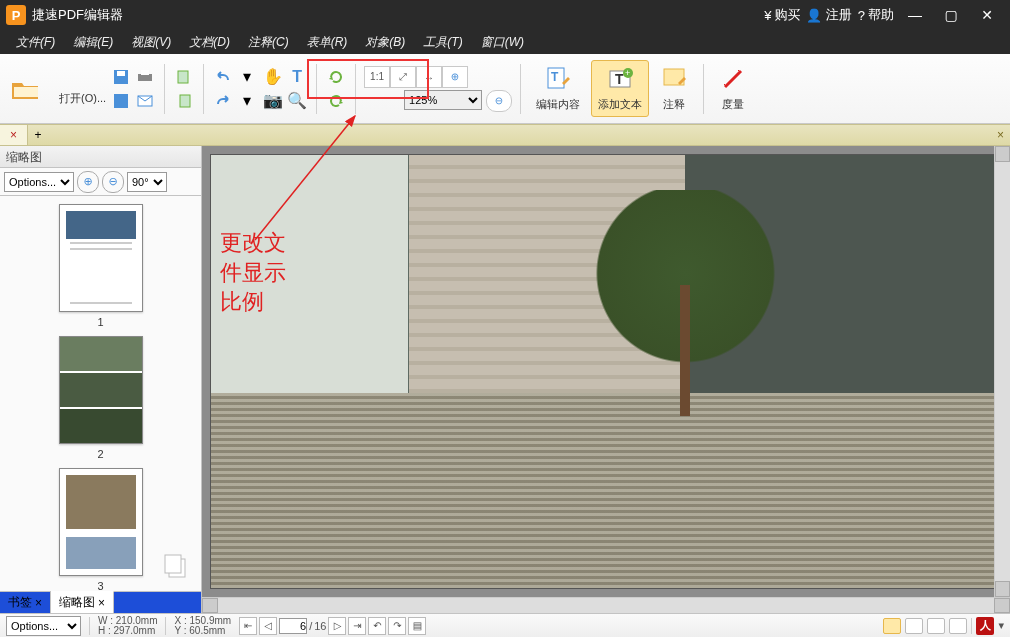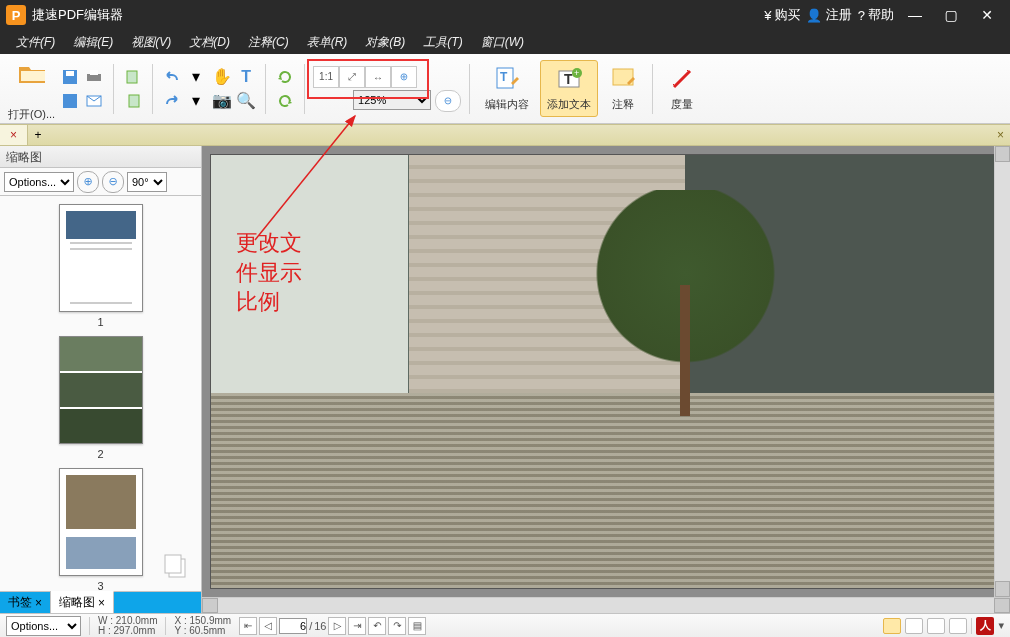--- a/index.html
+++ b/index.html
@@ -11,21 +11,21 @@
 .titlebar .right { margin-left: auto; display: flex; align-items: center; gap: 6px; padding-right: 8px; }
 .titlebar .right .link { display: flex; align-items: center; gap: 3px; font-size: 13px; cursor: pointer; }
 .win-btn { width: 30px; height: 18px; display: flex; align-items: center; justify-content: center; cursor: pointer; font-size: 14px; }
 
 
 .menubar { height: 24px; background: #2a2a2a; display: flex; align-items: center; font-size: 12px; color: #eee; padding-left: 8px; gap: 2px; }
 .menubar .item { padding: 2px 8px; cursor: pointer; font-style: italic; }
 
 
 .toolbar { height: 70px; background: linear-gradient(#fdfdfd,#f4f4f4); border-bottom: 1px solid #c9c9c9; display: flex; align-items: center; padding: 2px 8px; gap: 4px; position: relative; }
-.tgroup { display: flex; flex-direction: column; align-items: center; gap: 17px; font-size: 11px; color: #333; }
+.tgroup { display: flex; flex-direction: row; align-items: flex-end; gap: 17px; font-size: 11px; color: #333; }
 .ticon { width: 22px; height: 22px; display: flex; align-items: center; justify-content: center; border: 1px solid transparent; border-radius: 2px; cursor: pointer; }
 .ticon.lg { width: 34px; height: 34px; }
 .divider { width: 1px; height: 50px; background: #d0d0d0; margin: 0 4px; }
 .zoom-section { display: flex; flex-direction: column; gap: 2px; position: relative; }
 .zoom-highlight { position: absolute; left: 307px; top: 5px; width: 122px; height: 40px; border: 2px solid #e33; pointer-events: none; z-index: 5; }
 .zoom-row { display: flex; gap: 0; }
 .zb { width: 26px; height: 22px; border: 1px solid #c9c9c9; background: #fff; display: flex; align-items: center; justify-content: center; font-size: 10px; cursor: pointer; color:#555; }
 .zoom-select { width: 78px; height: 20px; border: 1px solid #999; font-size: 11px; }
 .big-btn { display: flex; flex-direction: column; align-items: center; gap: 4px; padding: 4px 6px; cursor: pointer; border: 1px solid transparent; border-radius: 3px; font-size: 11px; color: #333; }
 .big-btn.highlight { background: #ffe9a8; border: 1px solid #e6b74c; }
@@ -66,25 +66,25 @@
 }
 .hscroll { height: 16px; background: #e6e6e6; border-top:1px solid #ccc; display:flex; }
 .hscroll .track{flex:1;background:#ddd;}
 .hscroll .btn{width:16px;background:#ccc;border:1px solid #aaa;}
 
 .vscroll { position:absolute; right:0; top:0; bottom:16px; width:16px; background:#e6e6e6; border-left:1px solid #ccc; display:flex; flex-direction:column;}
 .vscroll .btn{height:16px;background:#ccc;border:1px solid #aaa;}
 .vscroll .track{flex:1;background:#ddd;}
 
 
-.annot-text { position: absolute; left: 236px; top: 228px; color: #e02222; font-size: 22px; line-height: 1.35; z-index: 20; }
+.annot-text { position: absolute; left: 220px; top: 228px; color: #e02222; font-size: 22px; line-height: 1.35; z-index: 20; }
 .arrow-svg { position: absolute; left: 220px; top: 110px; z-index: 19; pointer-events:none; }
 
 
-.side-bottom { height: 22px; background: #0ea5e9; border-top: 1px solid #c3c3c3; display: flex; font-size: 12px; }
+.side-bottom { height: 22px; background: #1d4ed8; border-top: 1px solid #c3c3c3; display: flex; font-size: 12px; }
 .side-bottom .t { padding: 2px 8px; border-right: 1px solid #c3c3c3; display:flex; align-items:center; gap:3px; cursor:pointer; }
 .side-bottom .t.active { background:#fff; border-top:1px solid #fff; margin-top:-1px; }
 
 
 .statusbar { height: 24px; border-top: 1px solid #c3c3c3; background: linear-gradient(#fafafa,#eee); display: flex; align-items: center; font-size: 11px; color: #555; padding: 0 6px; gap: 8px; }
 .statusbar .dim { display:flex; flex-direction:column; line-height: 1; font-size: 10px; }
 .page-ctrl { display:flex; align-items:center; gap:2px; }
 .page-ctrl .pbtn { width:18px; height:18px; border:1px solid #bbb; background:#fff; display:flex;align-items:center;justify-content:center;cursor:pointer;font-size:10px; }
 .page-ctrl input { width:28px; height:16px; font-size:11px; text-align:right; border:1px solid #999; }
 .status-right { margin-left:auto; display:flex; align-items:center; gap:4px; }

